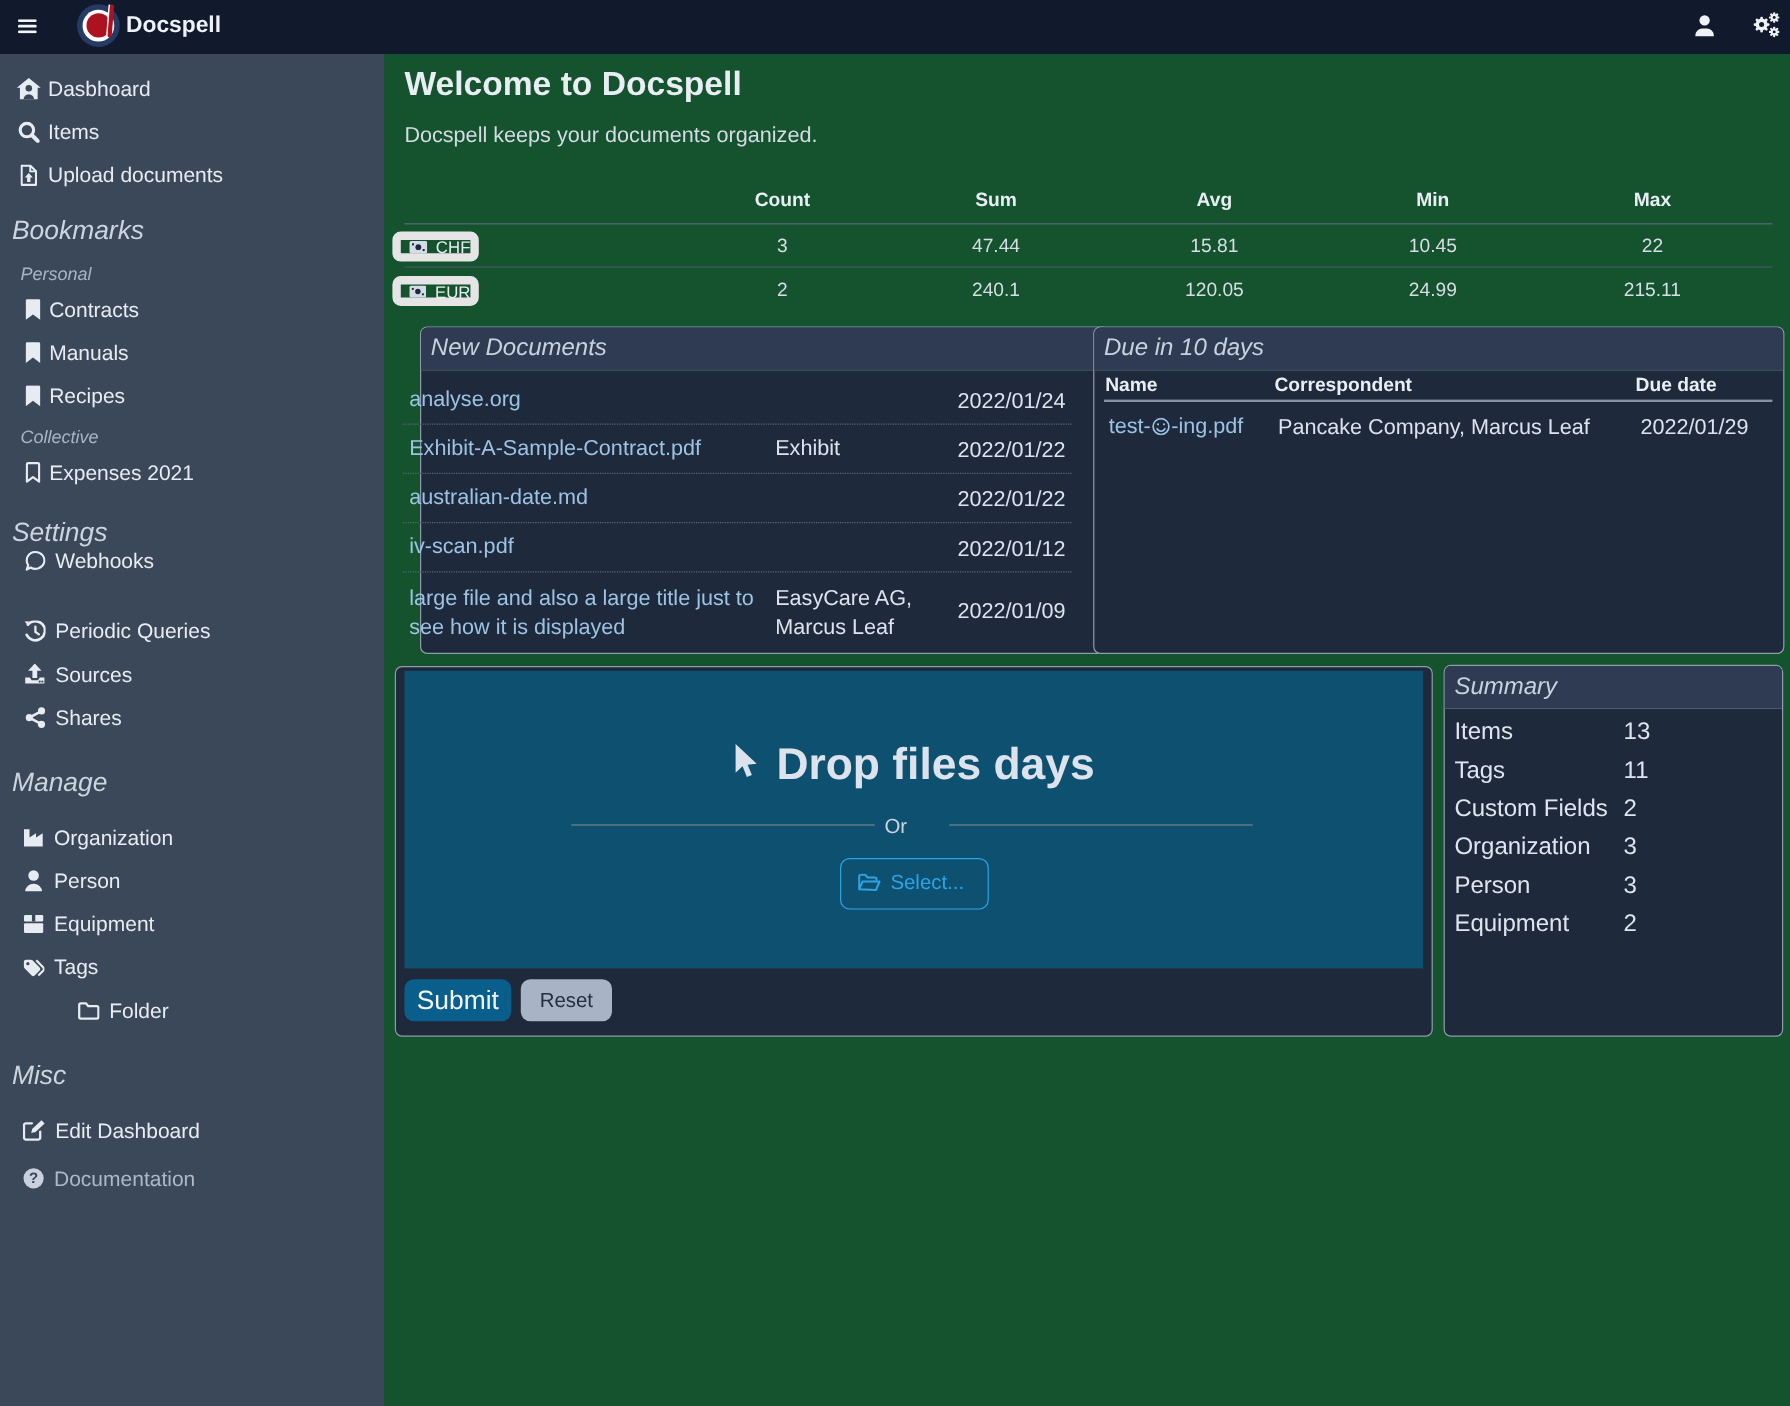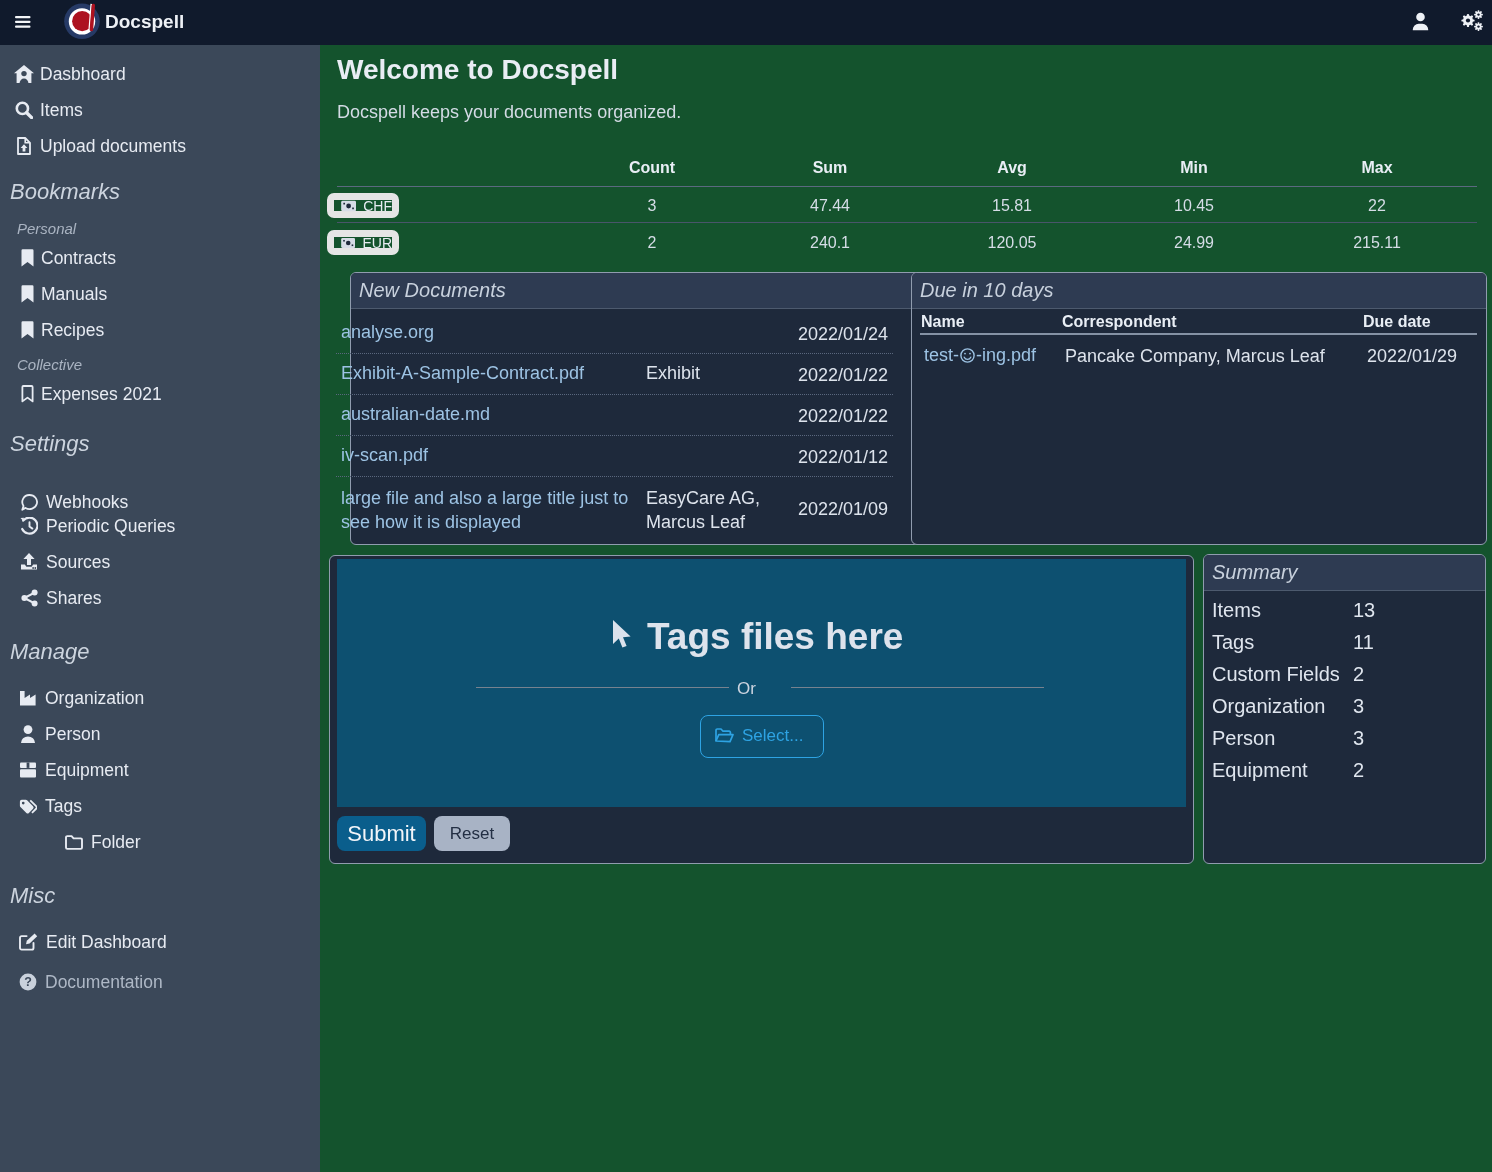--- a/index.html
+++ b/index.html
@@ -154,21 +154,21 @@
     <span class="ic" style="width:14px;margin-right:7px;">
         <svg width="13" height="18" viewBox="0 0 13 18">
           <path d="M1.4 2 a1 1 0 0 1 1 -1 h8.2 a1 1 0 0 1 1 1 V16.4 L6.5 12.6 L1.4 16.4 Z" fill="none" stroke="#e7ebf2" stroke-width="1.8" stroke-linejoin="round"></path>
         </svg>
       </span>
     Expenses 2021
   </div>
 
   <div class="shead" style="top:431px;">Settings</div>
 
-  <div class="srow" style="left:20px;top:489px;height:26px;">
+  <div class="srow" style="left:20px;top:454px;height:26px;">
     <span class="ic" style="width:18px;margin-right:8px;">
         <svg width="17" height="17" viewBox="0 0 17 17" fill="none">
           <path d="M8.5 1 a7.5 7 0 1 1 -4 12.9 L1.3 15.7 2.5 11.9 A7 7 0 0 1 8.5 1 Z" stroke="#e7ebf2" stroke-width="1.8" stroke-linejoin="round"></path>
         </svg>
       </span>
     Webhooks
   </div>
   <div class="srow" style="left:20px;top:513px;height:26px;">
     <span class="ic" style="width:18px;margin-right:8px;">
         <svg width="18" height="18" viewBox="0 0 18 18" fill="none">
@@ -354,21 +354,21 @@
   <div class="abs wtxt" style="left:1065px;top:346px;font-size:18px;">Pancake Company, Marcus Leaf</div>
   <div class="abs wtxt" style="left:1367px;top:346px;font-size:18px;">2022/01/29</div>
 
   <div class="card" style="left:329px;top:555px;width:865px;height:309px;">
     <div class="abs" style="left:7px;top:3px;width:849px;height:248px;background:#0d5070;"></div>
   </div>
 
   <svg class="abs" style="left:612px;top:620px" width="23" height="33" viewBox="0 0 23 33">
     <path d="M1 0 L1 24 L6.8 18.6 L10.4 27.6 L14.6 25.9 L11 17.2 L18.6 16.4 Z" fill="#dbe2ec"></path>
   </svg>
-  <div class="abs" style="left:647px;top:616px;font-size:37px;font-weight:bold;color:#dde3ec;">Tags files here</div>
+  <div class="abs" style="left:647px;top:616px;font-size:37px;font-weight:bold;color:#dde3ec;">Drop files days</div>
   <div class="abs" style="left:476px;top:687px;width:253px;height:1px;background:#76828f;"></div>
   <div class="abs" style="left:791px;top:687px;width:253px;height:1px;background:#76828f;"></div>
   <div class="abs" style="left:737px;top:679px;font-size:17px;color:#ccd4e0;">Or</div>
   <div class="abs" style="left:700px;top:715px;width:124px;height:43px;border:1px solid #2ea3e3;border-radius:8px;"></div>
   <svg class="abs" style="left:715px;top:728px" width="19" height="16" viewBox="0 0 19 16" fill="none" stroke="#2ea3e3" stroke-width="1.7" stroke-linejoin="round">
     <path d="M1 13 V2.2 a1.2 1.2 0 0 1 1.2 -1.2 H6 l2 2.2 h6.2 a1.2 1.2 0 0 1 1.2 1.2 V6"></path>
     <path d="M1 13 L3.8 6.6 H18 L15 13.6 Z"></path>
   </svg>
   <div class="abs" style="left:742px;top:726px;font-size:17px;color:#2ea3e3;">Select...</div>
 

